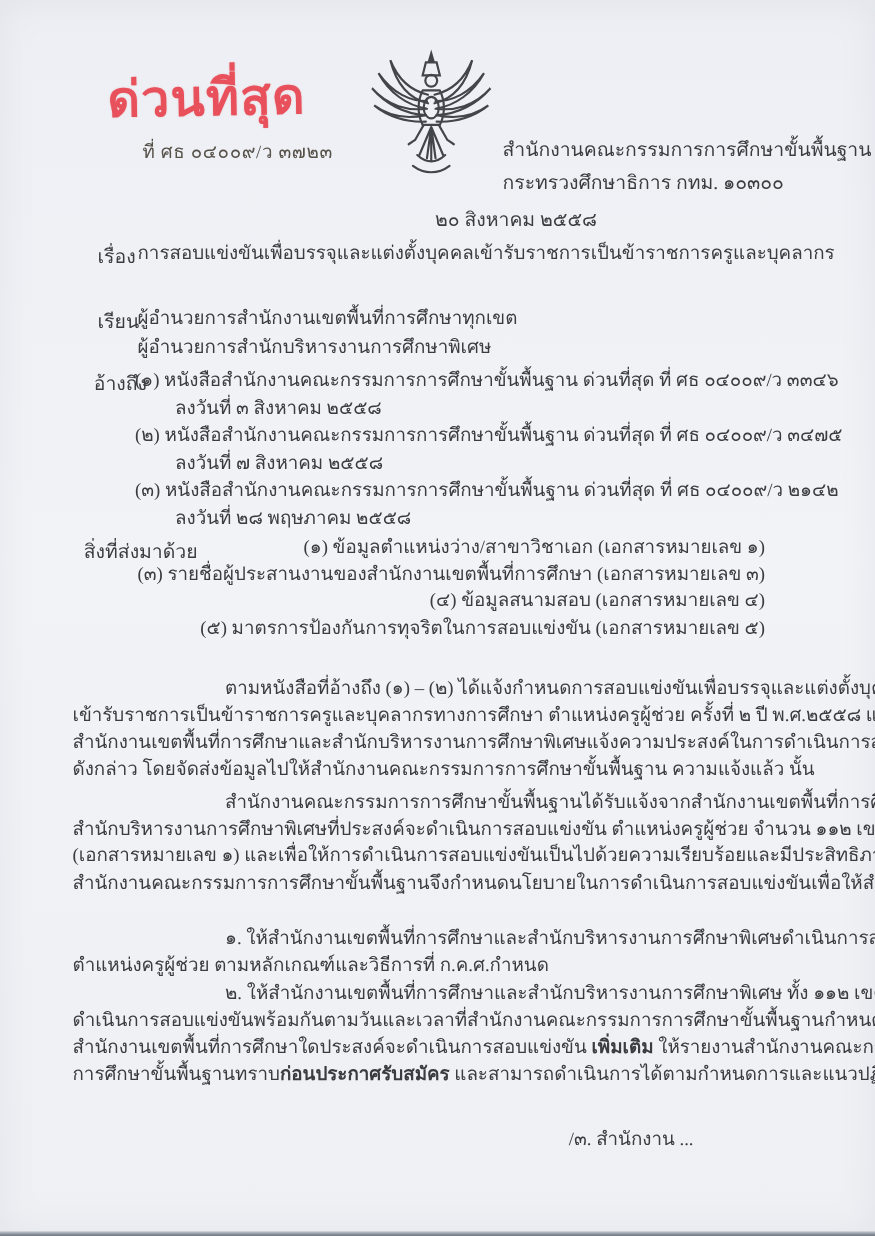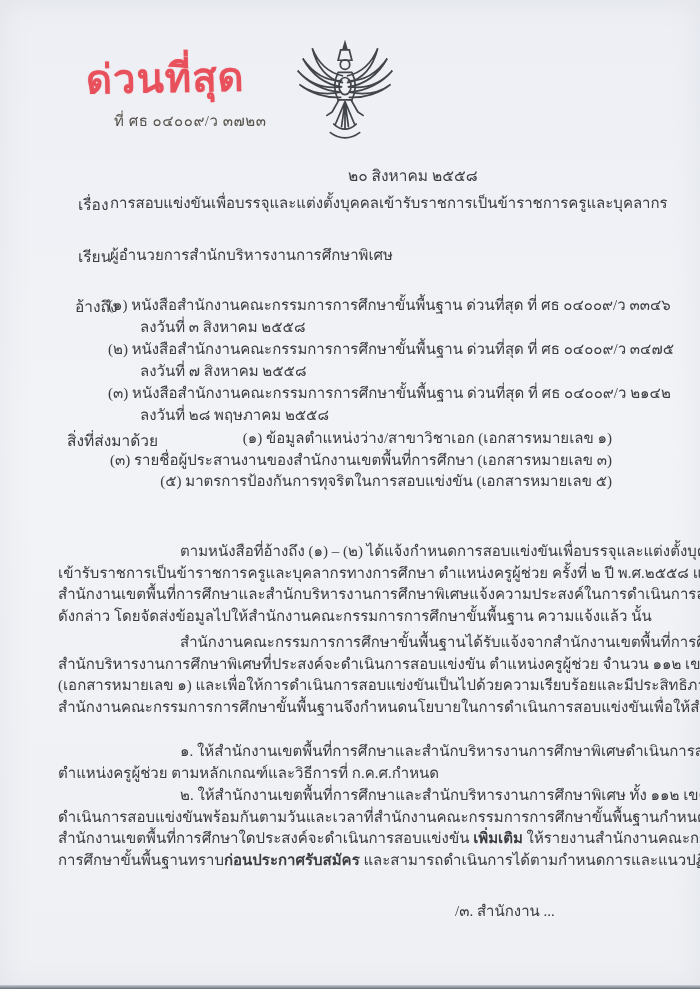--- a/index.html
+++ b/index.html
@@ -74,47 +74,53 @@
         <path d="M57 72 h16"></path>
         <ellipse cx="65" cy="56" rx="7" ry="10"></ellipse>
         <path d="M58 72 L50 86 M72 72 L80 86 M50 86 l-6 4 M80 86 l6 4"></path>
         <path d="M65 74 L54 100 M65 74 L61 103 M65 74 L65 105 M65 74 L69 103 M65 74 L76 100"></path>
         <path d="M52 100 Q65 112 78 100"></path>
         <path d="M48 110 q8 6 17 6 q9 0 17 -6"></path>
       </g>
     </svg>
   </div>
 
+  <div class="abs org">
+    <div>สำนักงานคณะกรรมการการศึกษาขั้นพื้นฐาน</div>
+    <div>กระทรวงศึกษาธิการ  กทม. ๑๐๓๐๐</div>
+  </div>
 
   <div class="abs date-line">๒๐   สิงหาคม ๒๕๕๘</div>
 
   <div class="abs lbl subject-label">เรื่อง</div>
   <div class="abs subject-body">
     <div>การสอบแข่งขันเพื่อบรรจุและแต่งตั้งบุคคลเข้ารับราชการเป็นข้าราชการครูและบุคลากร</div>
   </div>
 
   <div class="abs lbl to-label">เรียน</div>
   <div class="abs to-body">
+    <div>ผู้อำนวยการสำนักงานเขตพื้นที่การศึกษาทุกเขต</div>
     <div>ผู้อำนวยการสำนักบริหารงานการศึกษาพิเศษ</div>
   </div>
 
   <div class="abs lbl ref-label">อ้างถึง</div>
   <div class="abs ref-body">
     <div>(๑) หนังสือสำนักงานคณะกรรมการการศึกษาขั้นพื้นฐาน ด่วนที่สุด ที่ ศธ ๐๔๐๐๙/ว ๓๓๔๖</div>
     <div class="cont">ลงวันที่ ๓  สิงหาคม ๒๕๕๘</div>
     <div>(๒) หนังสือสำนักงานคณะกรรมการการศึกษาขั้นพื้นฐาน ด่วนที่สุด ที่ ศธ ๐๔๐๐๙/ว ๓๔๗๕</div>
     <div class="cont">ลงวันที่ ๗  สิงหาคม ๒๕๕๘</div>
     <div>(๓) หนังสือสำนักงานคณะกรรมการการศึกษาขั้นพื้นฐาน ด่วนที่สุด ที่ ศธ ๐๔๐๐๙/ว ๒๑๔๒</div>
     <div class="cont">ลงวันที่ ๒๘ พฤษภาคม ๒๕๕๘</div>
   </div>
 
   <div class="abs lbl enc-label">สิ่งที่ส่งมาด้วย</div>
   <div class="abs enc-body">
     <div>(๑) ข้อมูลตำแหน่งว่าง/สาขาวิชาเอก  (เอกสารหมายเลข ๑)</div>
     <div>(๓) รายชื่อผู้ประสานงานของสำนักงานเขตพื้นที่การศึกษา (เอกสารหมายเลข ๓)</div>
+    <div>(๔) ข้อมูลสนามสอบ (เอกสารหมายเลข ๔)</div>
     <div>(๕) มาตรการป้องกันการทุจริตในการสอบแข่งขัน (เอกสารหมายเลข ๕)</div>
   </div>
 
   <div class="abs para p1">
     <div class="indent">ตามหนังสือที่อ้างถึง (๑) – (๒) ได้แจ้งกำหนดการสอบแข่งขันเพื่อบรรจุและแต่งตั้งบุคคล</div>
     <div>เข้ารับราชการเป็นข้าราชการครูและบุคลากรทางการศึกษา ตำแหน่งครูผู้ช่วย ครั้งที่ ๒ ปี พ.ศ.๒๕๕๘ และขอให้</div>
     <div>สำนักงานเขตพื้นที่การศึกษาและสำนักบริหารงานการศึกษาพิเศษแจ้งความประสงค์ในการดำเนินการสอบแข่งขัน</div>
     <div>ดังกล่าว โดยจัดส่งข้อมูลไปให้สำนักงานคณะกรรมการการศึกษาขั้นพื้นฐาน ความแจ้งแล้ว  นั้น</div>
   </div>
 

